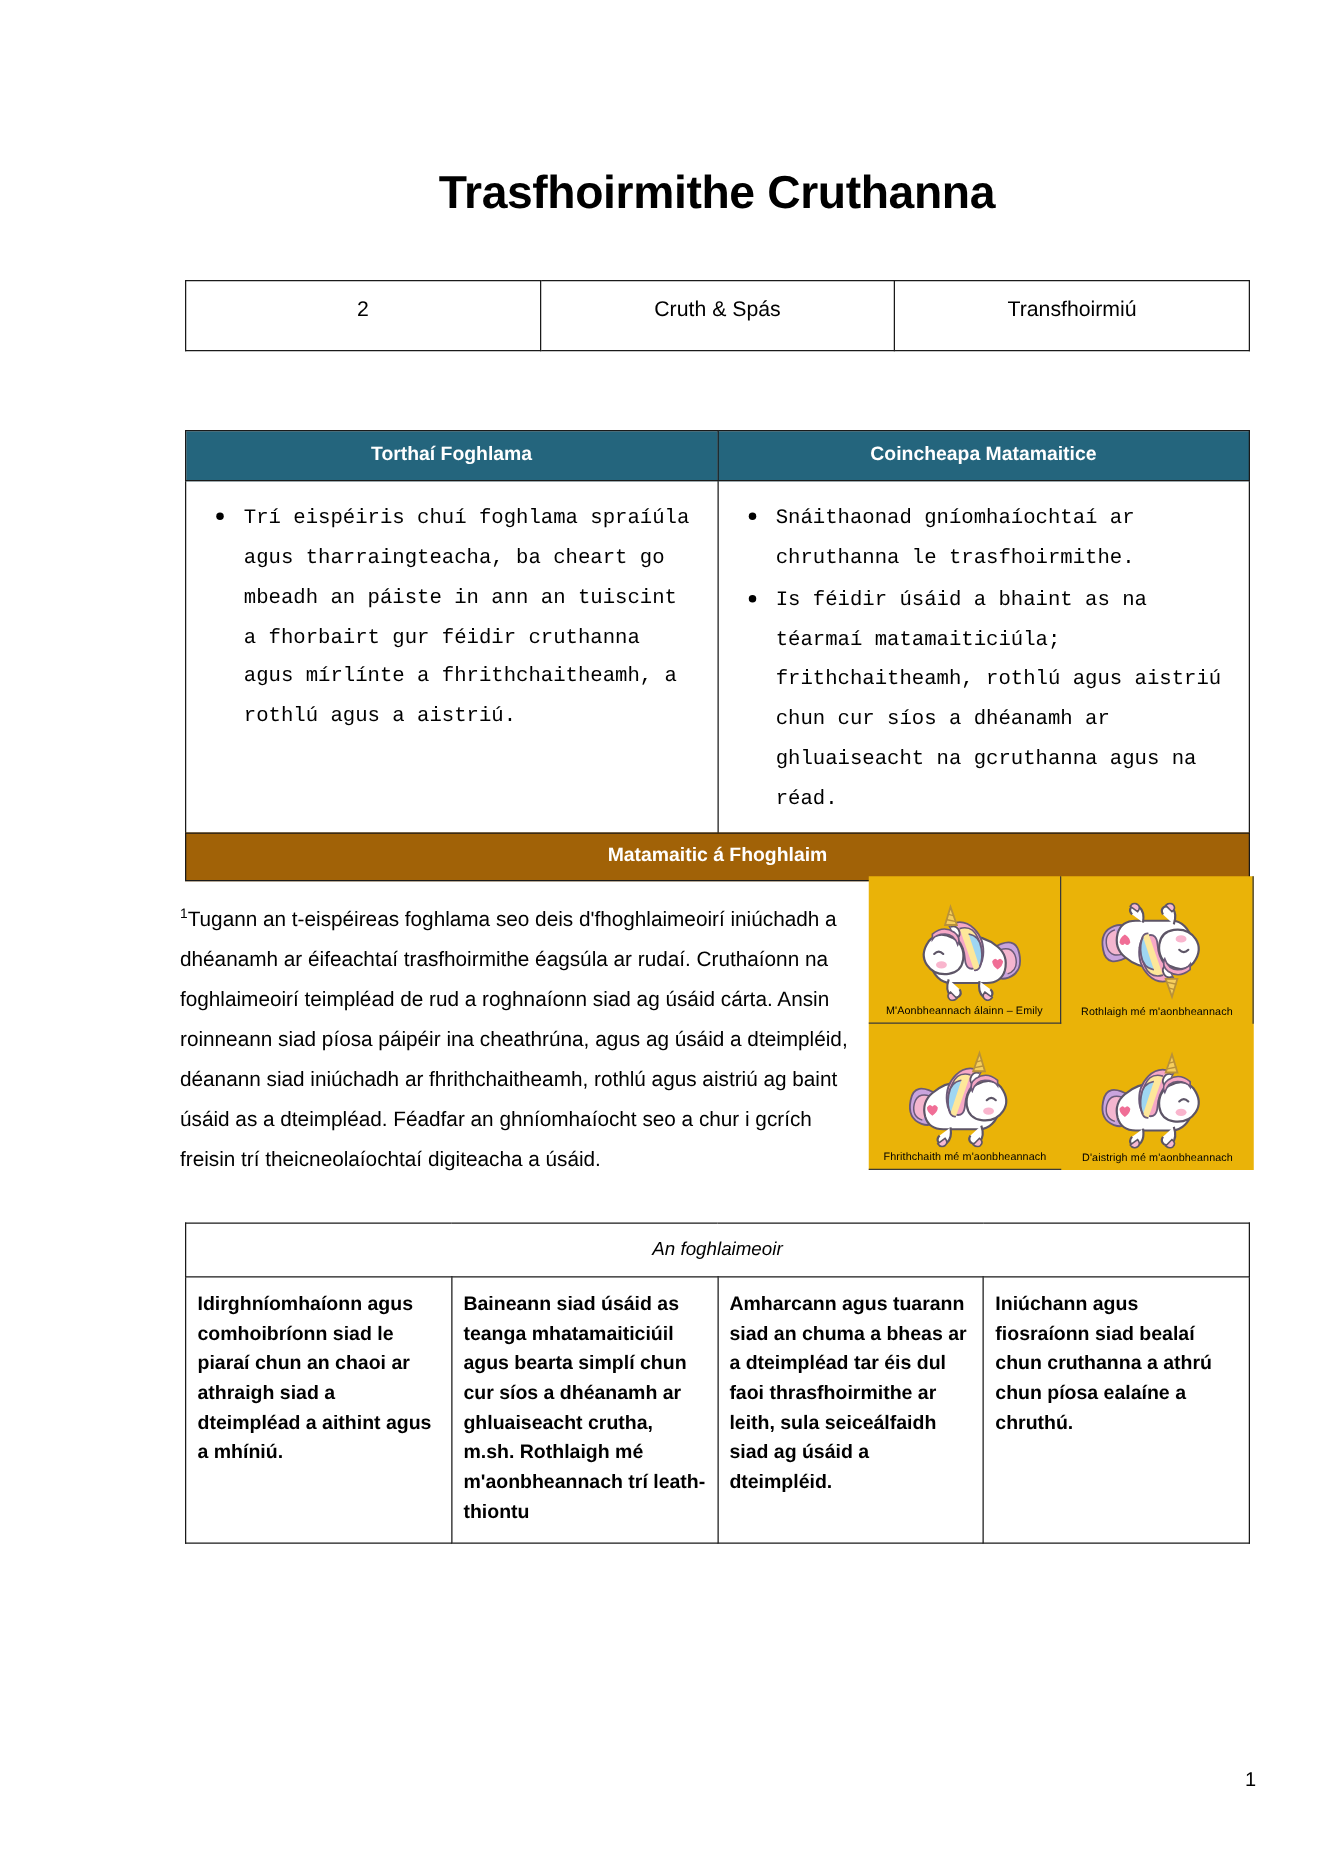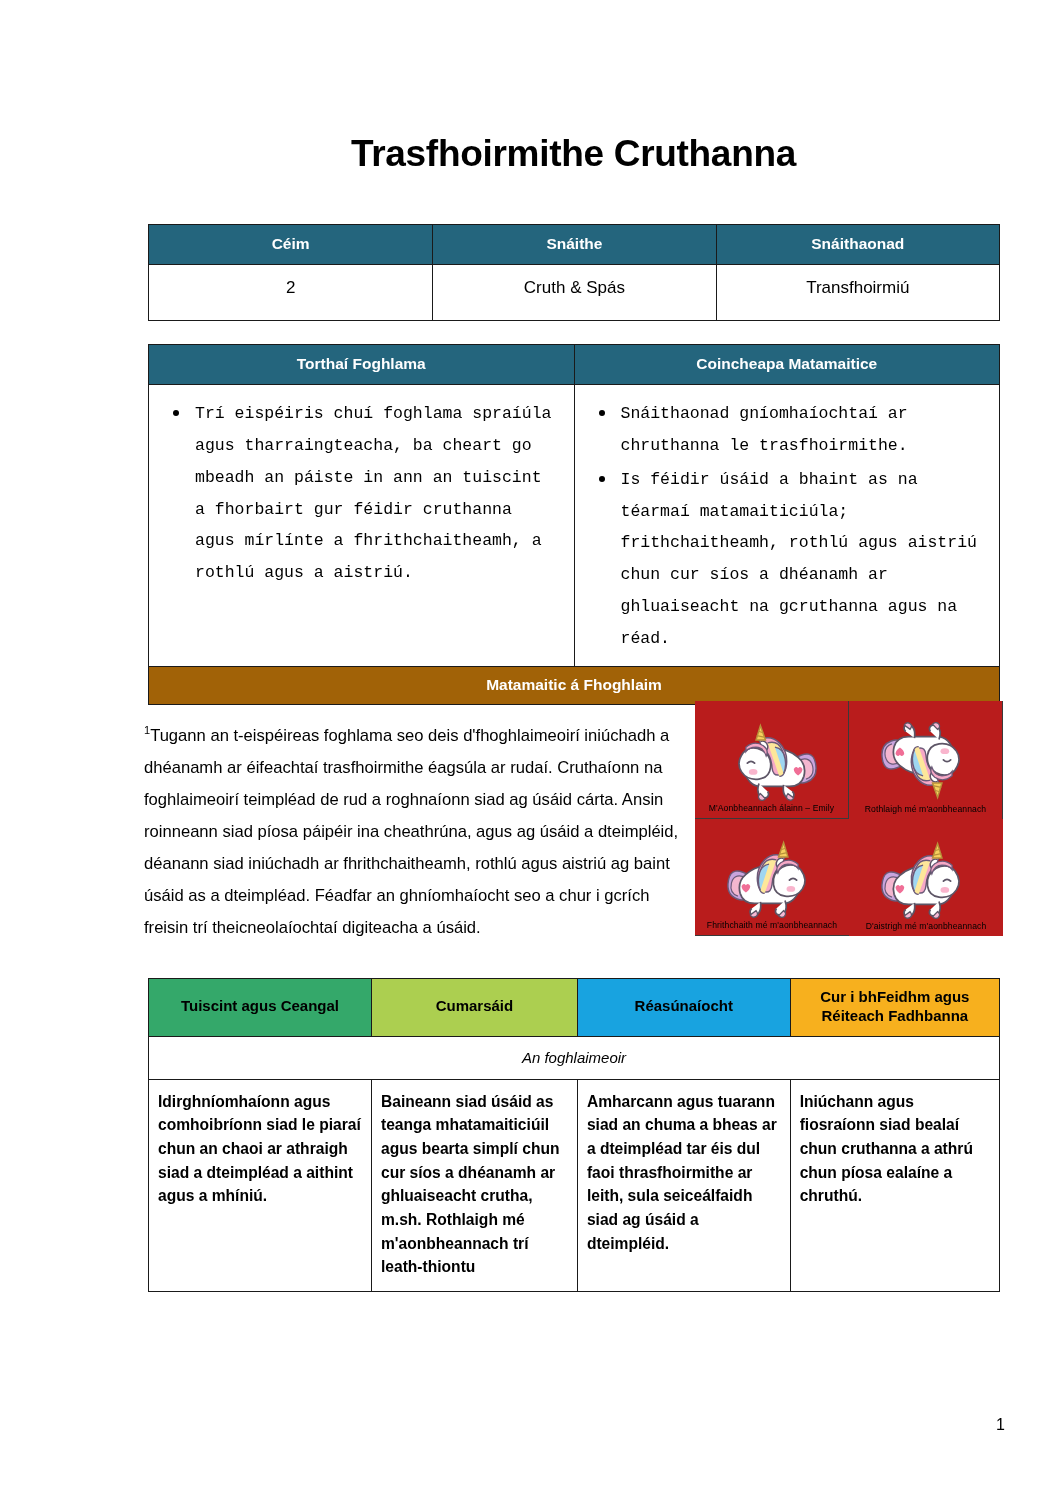--- a/index.html
+++ b/index.html
@@ -116,21 +116,21 @@
   
   #figure-unicorns {
     position: absolute;
     top: 701px;
     left: 651px;
     width: 308px;
     height: 235px;
     display: grid;
     grid-template-columns: 1fr 1fr;
     grid-template-rows: 1fr 1fr;
-    background: #b91c1c;
+    background: #eab308;
   }
   .uni-cell {
     position: relative;
     display: flex;
     flex-direction: column;
     align-items: center;
     justify-content: flex-end;
     padding-bottom: 2px;
   }
   .uni-cell.b-right { border-right: 1.3px solid #3a3a3a; }
@@ -182,25 +182,20 @@
 </style>
 </head>
 <body>
 
 <div class="page">
 
   <h1 class="doc-title">Trasfhoirmithe Cruthanna</h1>
 
   <table class="doc-table" id="table-overview">
     <tbody>
-        <tr>
-      <th class="th-teal" style="width:33.4%">Céim</th>
-      <th class="th-teal" style="width:33.3%">Snáithe</th>
-      <th class="th-teal" style="width:33.3%">Snáithaonad</th>
-    </tr>
     <tr>
       <td class="val">2</td>
       <td class="val">Cruth &amp; Spás</td>
       <td class="val">Transfhoirmiú</td>
     </tr>
   </tbody>
     </table>
 
   <table class="doc-table" id="table-outcomes">
     <tbody>
@@ -341,26 +336,20 @@
           <ellipse cx="54" cy="70" rx="6" ry="4" fill="#f9b5cd"></ellipse>
           <path d="M110 66 q3 -5 6 -1 q3 -4 6 1 q0 5 -6 9 q-6 -4 -6 -9 z" fill="#f06e96"></path>
         </g>
       </svg>
       <div class="uni-cap">D'aistrigh mé m'aonbheannach</div>
     </div>
   </div>
 
   <table class="doc-table" id="table-competency">
     <tbody>
-        <tr>
-      <th style="width:26.2%;background:#34a86a">Tuiscint agus Ceangal</th>
-      <th style="width:24.2%;background:#accf50">Cumarsáid</th>
-      <th style="width:25.0%;background:#18a3e0">Réasúnaíocht</th>
-      <th style="width:24.6%;background:#f7b01e">Cur i bhFeidhm agus Réiteach Fadhbanna</th>
-    </tr>
     <tr>
       <td class="learner-row" colspan="4">An foghlaimeoir</td>
     </tr>
     <tr>
       <td class="desc">Idirghníomhaíonn agus comhoibríonn siad le piaraí chun an chaoi ar athraigh siad a dteimpléad a aithint agus a mhíniú.</td>
       <td class="desc">Baineann siad úsáid as teanga mhatamaiticiúil agus bearta simplí chun cur síos a dhéanamh ar ghluaiseacht crutha, m.sh. Rothlaigh mé m'aonbheannach trí leath-thiontu</td>
       <td class="desc">Amharcann agus tuarann siad an chuma a bheas ar a dteimpléad tar éis dul faoi thrasfhoirmithe ar leith, sula seiceálfaidh siad ag úsáid a dteimpléid.</td>
       <td class="desc">Iniúchann agus fiosraíonn siad bealaí chun cruthanna a athrú chun píosa ealaíne a chruthú.</td>
     </tr>
   </tbody>

